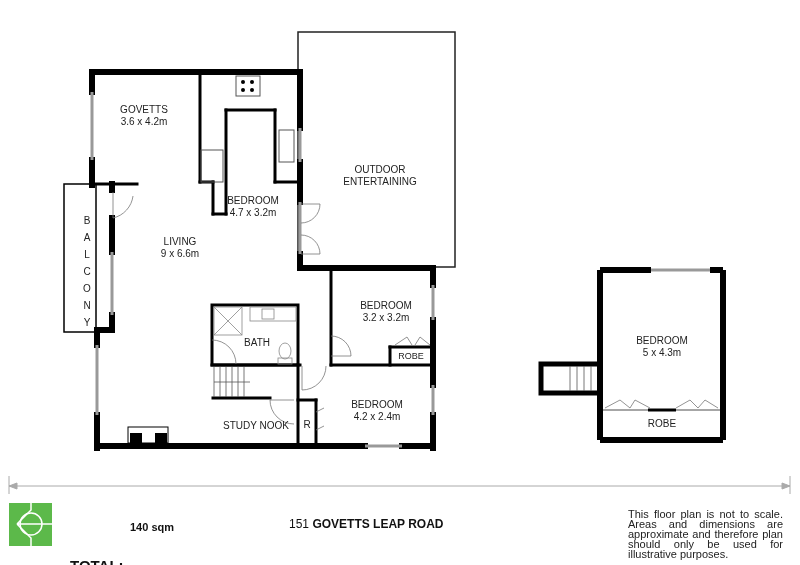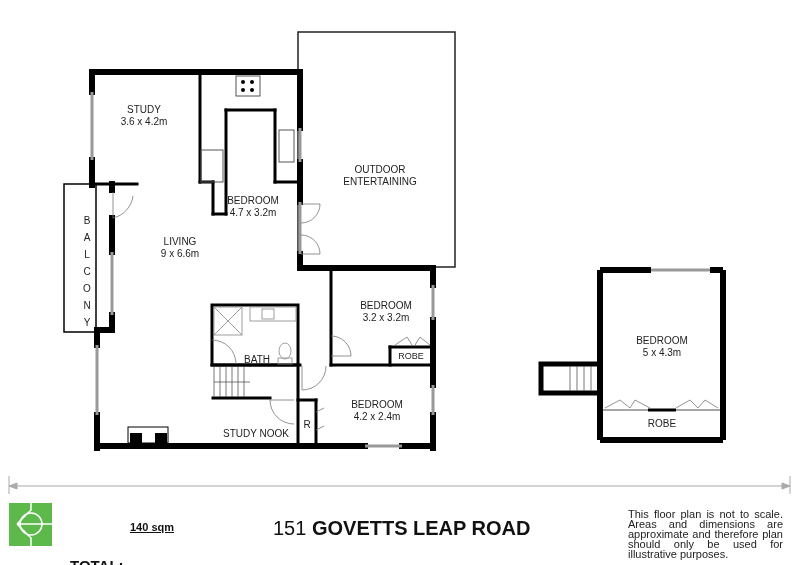--- a/index.html
+++ b/index.html
@@ -2,22 +2,22 @@
 <html><head>
 <meta charset="utf-8">
 <style>
   html,body{margin:0;padding:0;background:#fff;}
   body{width:800px;height:565px;position:relative;overflow:hidden;font-family:"Liberation Sans",sans-serif;color:#111;}
   svg{position:absolute;left:0;top:0;}
   .lbl{position:absolute;font-size:10px;text-align:center;color:#222;line-height:12px;white-space:nowrap;transform:translateX(-50%);}
   .lbl .dim{display:block;}
   .balcony{position:absolute;left:80px;top:212px;width:14px;font-size:10px;text-align:center;line-height:17px;color:#222;}
   .footer-total{position:absolute;left:70px;top:521px;font-size:15px;font-weight:bold;margin-top:36px;}
-  .footer-area{position:absolute;left:130px;top:521px;font-size:11px;font-weight:bold;text-decoration:underline;}
-  .footer-title{position:absolute;left:273px;top:517px;font-size:20px;font-weight:bold;}
+  .footer-area{position:absolute;left:130px;top:521px;font-size:11px;font-weight:bold;}
+  .footer-title{position:absolute;left:289px;top:517px;font-size:12px;font-weight:bold;}
   .footer-title .num{font-weight:normal;}
   .disclaimer{position:absolute;left:628px;top:509px;width:155px;font-size:11px;line-height:10px;text-align:justify;color:#222;}
   .logo{position:absolute;left:9px;top:503px;width:43px;height:43px;background:#5cb94a;}
 </style>
 </head>
 <body>
 
 <svg width="800" height="565" viewBox="0 0 800 565">
 
   <rect x="298" y="32" width="157" height="235" fill="none" stroke="#222" stroke-width="1.5"></rect>
@@ -157,21 +157,21 @@
   <g stroke="#aaa" stroke-width="1">
     <line x1="9" y1="486" x2="790" y2="486"></line>
     <line x1="9" y1="476" x2="9" y2="494"></line>
     <line x1="790" y1="476" x2="790" y2="494"></line>
     <path d="M9 486 L17 483 L17 489 Z" fill="#aaa"></path>
     <path d="M790 486 L782 483 L782 489 Z" fill="#aaa"></path>
   </g>
 </svg>
 
 <div class="lbl" style="left:144px;top:104px;">
-  <span>STUDY</span>
+  <span>GOVETTS</span>
   <span class="dim">3.6 x 4.2m</span>
 </div>
 <div class="lbl" style="left:253px;top:195px;">
   <span>BEDROOM</span>
   <span class="dim">4.7 x 3.2m</span>
 </div>
 <div class="lbl" style="left:380px;top:140px;margin-top:24px;">
   <span>OUTDOOR</span>
   <span class="dim">ENTERTAINING</span>
 </div>
@@ -181,35 +181,35 @@
 </div>
 <div class="balcony">
   <div>B</div>
   <div>A</div>
   <div>L</div>
   <div>C</div>
   <div>O</div>
   <div>N</div>
   <div>Y</div>
 </div>
-<div class="lbl" style="left:257px;top:354px;">
+<div class="lbl" style="left:257px;top:337px;">
   <span>BATH</span>
 </div>
 <div class="lbl" style="left:386px;top:300px;">
   <span>BEDROOM</span>
   <span class="dim">3.2 x 3.2m</span>
 </div>
 <div class="lbl" style="left:411px;top:350px;font-size:9px;">
   <span>ROBE</span>
 </div>
 <div class="lbl" style="left:377px;top:399px;">
   <span>BEDROOM</span>
   <span class="dim">4.2 x 2.4m</span>
 </div>
-<div class="lbl" style="left:256px;top:420px;margin-top:8px;">
+<div class="lbl" style="left:256px;top:420px;">
   <span>STUDY NOOK</span>
 </div>
 <div class="lbl" style="left:307px;top:419px;">
   <span>R</span>
 </div>
 <div class="lbl" style="left:662px;top:335px;">
   <span>BEDROOM</span>
   <span class="dim">5 x 4.3m</span>
 </div>
 <div class="lbl" style="left:662px;top:418px;">

